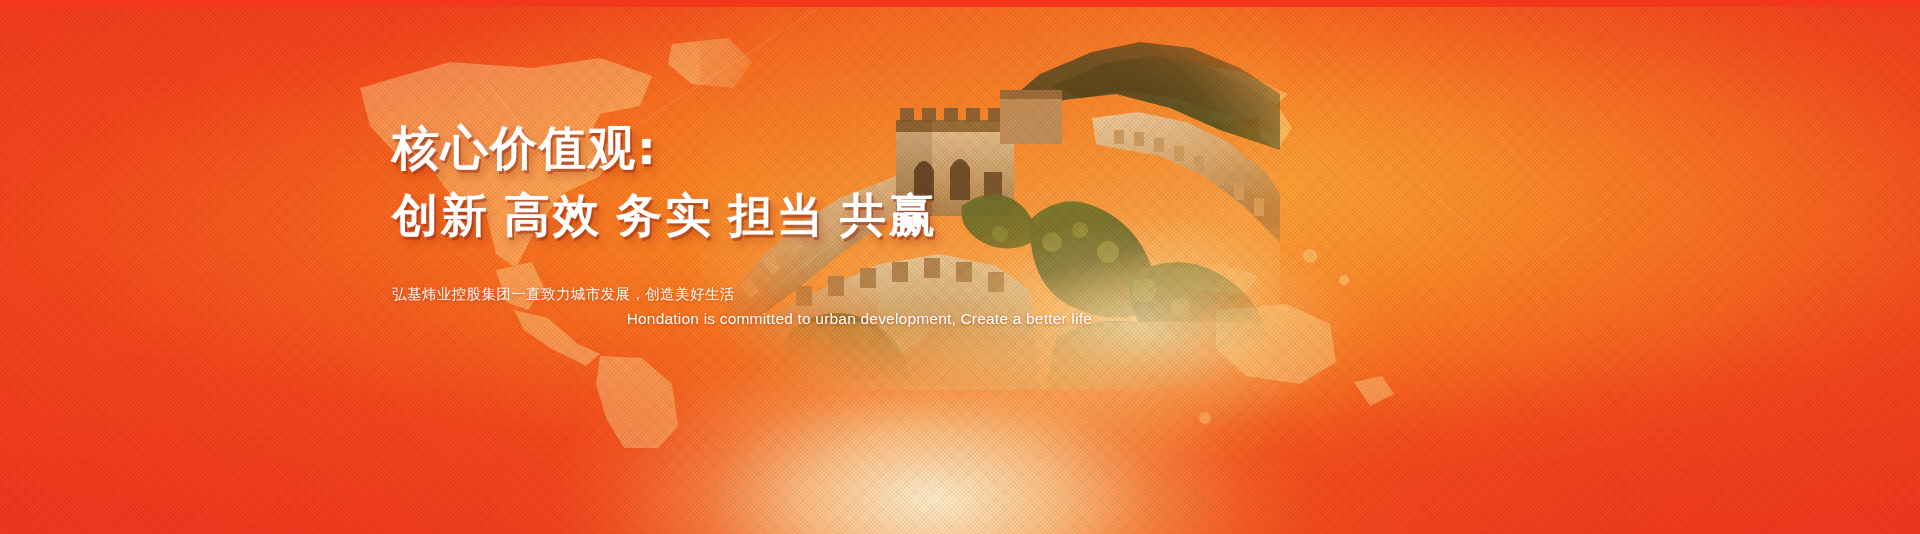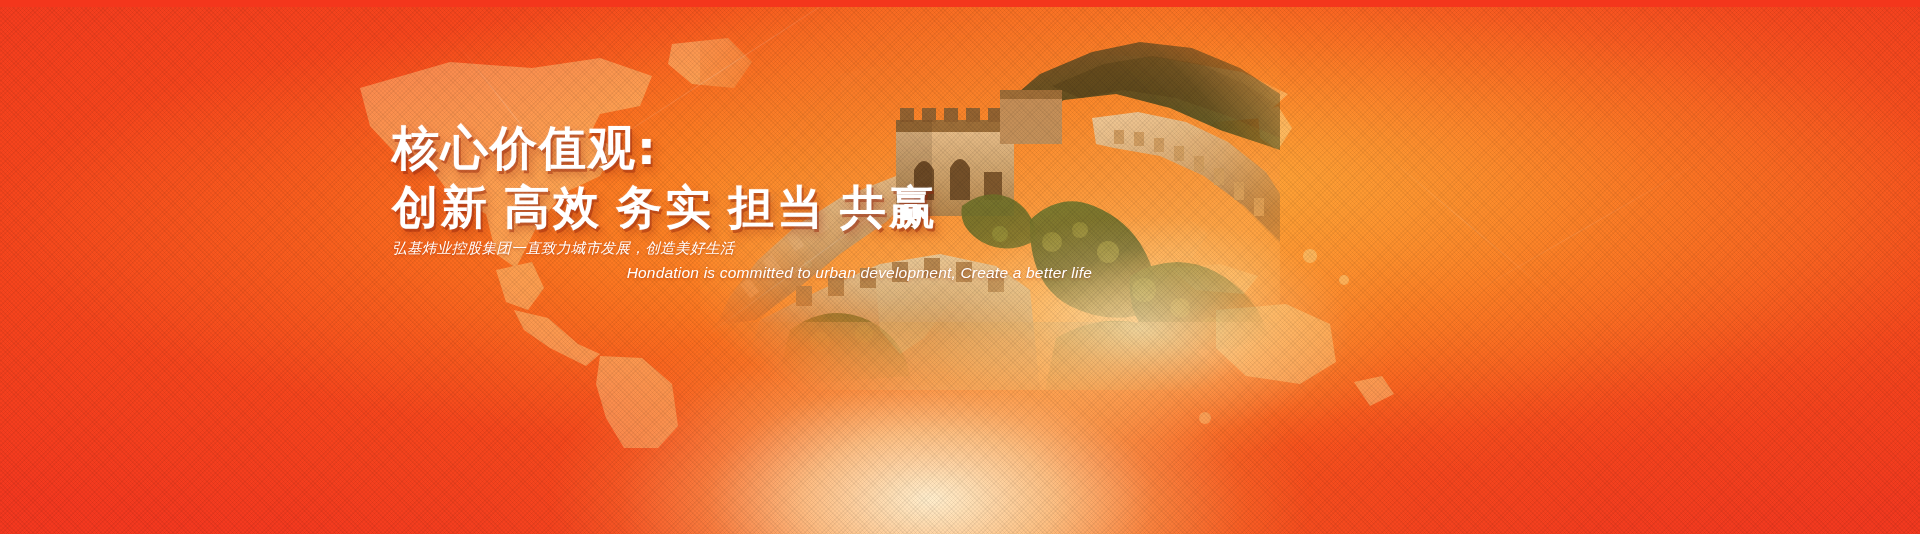--- a/index.html
+++ b/index.html
@@ -176,27 +176,27 @@
   }
   .headline-1 {
     font-size:47px;
     line-height:56px;
     letter-spacing:2px;
   }
   .headline-2 {
     font-size:46px;
     line-height:58px;
     letter-spacing:3px;
-    margin-top:2px;
+    margin-top:10px;
   }
   .headline-2 .sp { display:inline-block; width:14px; }
 
   .sub {
+    margin-top:38px;
     color:#ffffff;
-    font-style:italic;
   }
   .sub-cn {
     font-size:14.5px;
     line-height:24px;
     letter-spacing:.4px;
     text-shadow:0 1px 3px rgba(150,40,10,0.5);
     font-family:"DejaVu Sans","Liberation Sans",sans-serif;
   }
   .sub-en {
     font-size:15.5px;

